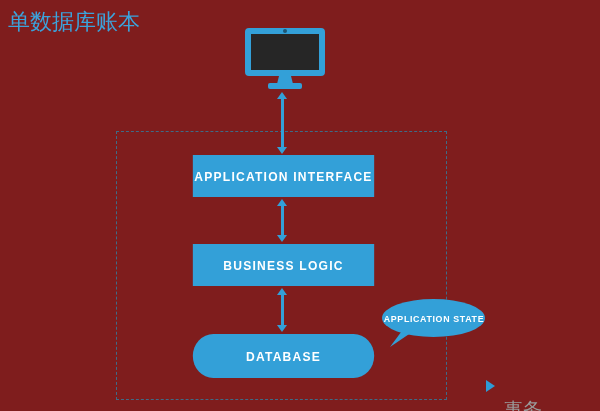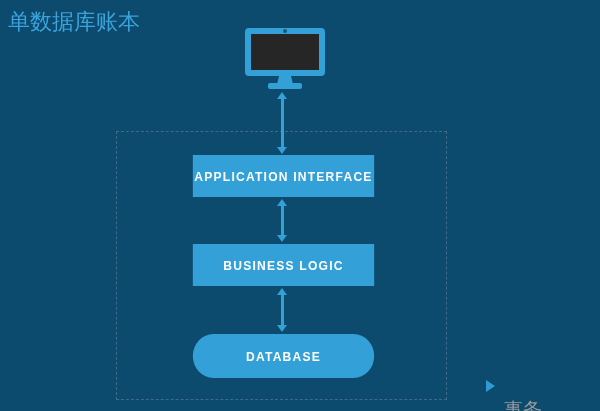--- a/index.html
+++ b/index.html
@@ -4,21 +4,21 @@
 <style>
   html, body {
     margin: 0;
     padding: 0;
     background: #262626;
   }
   #stage {
     position: relative;
     width: 600px;
     height: 411px;
-    background: #0c4a6e;
+    background: #7f1d1d;
     overflow: hidden;
     font-family: "Liberation Sans", sans-serif;
   }
 
   
   #page-title {
     position: absolute;
     left: 8px;
     top: 8px;
     font-size: 22px;
@@ -248,19 +248,25 @@
   <div class="darrow" id="arrow-logic-db">
     <div class="head-up"></div>
     <div class="shaft"></div>
     <div class="head-dn"></div>
   </div>
 
   <div class="block" id="block-db">
     <span>DATABASE</span>
   </div>
 
+  <div id="callout">
+    <div class="bubble-tail"></div>
+    <div class="bubble-body">
+      <span class="bubble-label">APPLICATION STATE</span>
+    </div>
+  </div>
 
   <div id="note">
     <div class="note-tri"></div>
     <span class="note-label">事务</span>
   </div>
 
 </div>
 
 </body></html>

